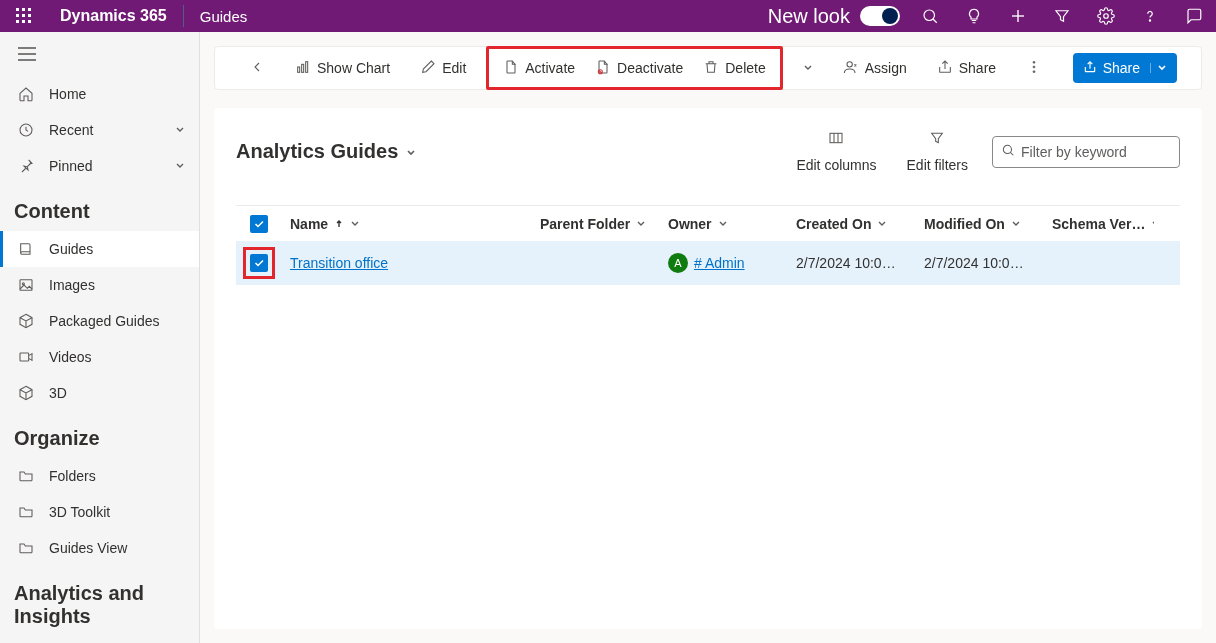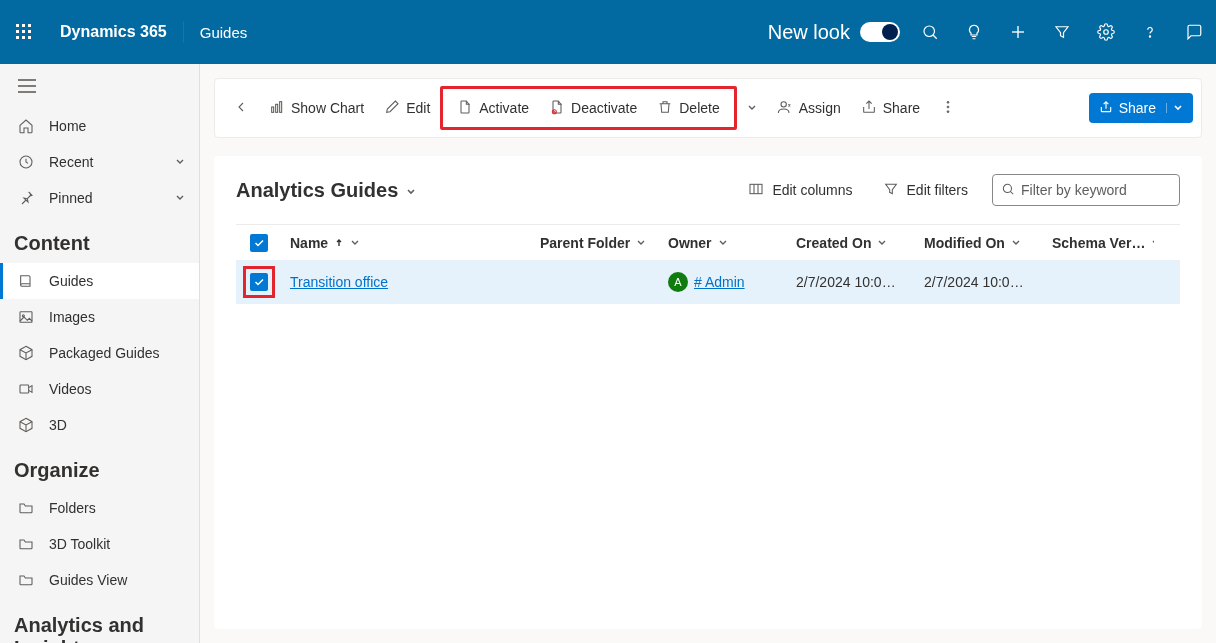--- a/index.html
+++ b/index.html
@@ -1,19 +1,19 @@
 <!DOCTYPE html>
 <html><head>
 <meta charset="utf-8">
 <style>
 * { box-sizing: border-box; margin: 0; padding: 0; font-family: "Segoe UI", Tahoma, sans-serif; }
 body { width: 1216px; height: 643px; overflow: hidden; display: flex; flex-direction: column; background: #fff; color: #323130; font-size: 14px; }
 
 
-.topbar { height: 64px; background: #0369a1; color: #fff; display: flex; align-items: center; }
+.topbar { height: 32px; background: #701a75; color: #fff; display: flex; align-items: center; }
 .waffle { width: 48px; height: 48px; display: flex; align-items: center; justify-content: center; }
 .brand { font-size: 16px; font-weight: 600; padding: 0 12px; }
 .vdiv { width: 1px; height: 22px; background: #4a5f8a; margin: 0 4px; }
 .app-name { font-size: 15px; padding: 0 12px; }
 .top-spacer { flex: 1; }
 .newlook-wrap { display: flex; align-items: center; gap: 10px; margin-right: 8px; }
 .newlook-label { font-size: 20px; }
 .toggle { width: 40px; height: 20px; background: #fff; border-radius: 10px; position: relative; }
 .toggle::after { content: ""; position: absolute; right: 2px; top: 2px; width: 16px; height: 16px; border-radius: 50%; background: #002050; }
 .top-icon { width: 44px; height: 48px; display: flex; align-items: center; justify-content: center; }
@@ -27,39 +27,39 @@
 .sidebar::-webkit-scrollbar-thumb { background: #c8c6c4; }
 .hamb { height: 44px; display: flex; align-items: center; padding-left: 18px; border-bottom: 1px solid transparent; }
 .nav-item { height: 36px; display: flex; align-items: center; padding: 0 14px; gap: 14px; cursor: pointer; color: #323130; border-left: 3px solid transparent; }
 .nav-item .ico { width: 18px; height: 18px; display: flex; align-items: center; justify-content: center; }
 .nav-item .ico svg { stroke: #605e5c; }
 .nav-item.selected { background: #fff; border-left-color: #0078d4; }
 .nav-chev { margin-left: auto; }
 .sec-header { padding: 16px 14px 8px; font-weight: 600; color: #323130; font-size: 20px; }
 
 .main { flex: 1; background: #faf9f8; display: flex; flex-direction: column; overflow: hidden; }
-.cmdbar { margin: 14px 14px 0 14px; background: #fff; border: 1px solid #edebe9; border-radius: 4px; height: 60px; display: flex; align-items: center; padding: 0 8px; gap: 0; }
+.cmdbar { margin: 14px 14px 0 14px; background: #fff; border: 1px solid #edebe9; border-radius: 4px; height: 44px; display: flex; align-items: center; padding: 0 24px; gap: 10px; }
 .cmd-btn { height: 36px; display: flex; align-items: center; padding: 0 10px; gap: 6px; cursor: pointer; border-radius: 2px; color: #323130; }
 .cmd-btn .ico svg { stroke: #605e5c; }
 .highlight-box { border: 3px solid #e3262d; display: flex; align-items: center; height: 44px; padding: 0 4px; border-radius: 2px; }
 .share-primary { margin-left: auto; background: #0078d4; color: #fff; height: 30px; display: flex; align-items: center; padding: 0 10px; gap: 6px; border-radius: 4px; cursor: pointer; }
 .share-primary svg { stroke: #fff; }
 .chev-split { padding-left: 6px; margin-left: 4px; border-left: 1px solid rgba(255,255,255,0.4); display: flex; align-items: center; }
 
 .content-area { margin: 18px 14px 14px 14px; background: #fff; border-radius: 4px; padding: 18px 22px; flex: 1; display: flex; flex-direction: column; overflow: hidden; }
 .view-header { display: flex; align-items: center; gap: 18px; }
 .view-title { font-size: 20px; font-weight: 600; display: flex; align-items: center; gap: 8px; }
 .view-header-spacer { flex: 1; }
-.hdr-btn { display: flex; align-items: center; gap: 8px; cursor: pointer; padding: 4px 6px; color: #323130; }
+.hdr-btn { display: flex; align-items: center; gap: 8px; cursor: pointer; padding: 4px 6px; color: #323130; flex-direction: column; }
 .hdr-btn svg { stroke: #605e5c; }
 .search-box { width: 188px; height: 32px; border: 1px solid #8a8886; border-radius: 4px; display: flex; align-items: center; padding: 0 8px; gap: 6px; color: #605e5c; }
 .search-box input { border: none; outline: none; flex: 1; font-size: 14px; color: #323130; background: transparent; }
 .search-box input::placeholder { color: #605e5c; }
 
-.grid { margin-top: 18px; flex: 1; overflow: auto; }
+.grid { margin-top: 28px; flex: 1; overflow: auto; }
 .grid-header { display: flex; align-items: center; height: 36px; border-top: 1px solid #edebe9; }
 .grid-row { display: flex; align-items: center; height: 44px; background: #e5f1fb; }
 .cell { padding: 0 8px; display: flex; align-items: center; gap: 6px; overflow: hidden; text-overflow: ellipsis; white-space: nowrap; }
 .c-check { width: 46px; justify-content: center; }
 .c-name { width: 250px; }
 .c-parent { width: 128px; }
 .c-owner { width: 128px; }
 .c-created { width: 128px; }
 .c-modified { width: 128px; }
 .c-schema { width: 110px; }

